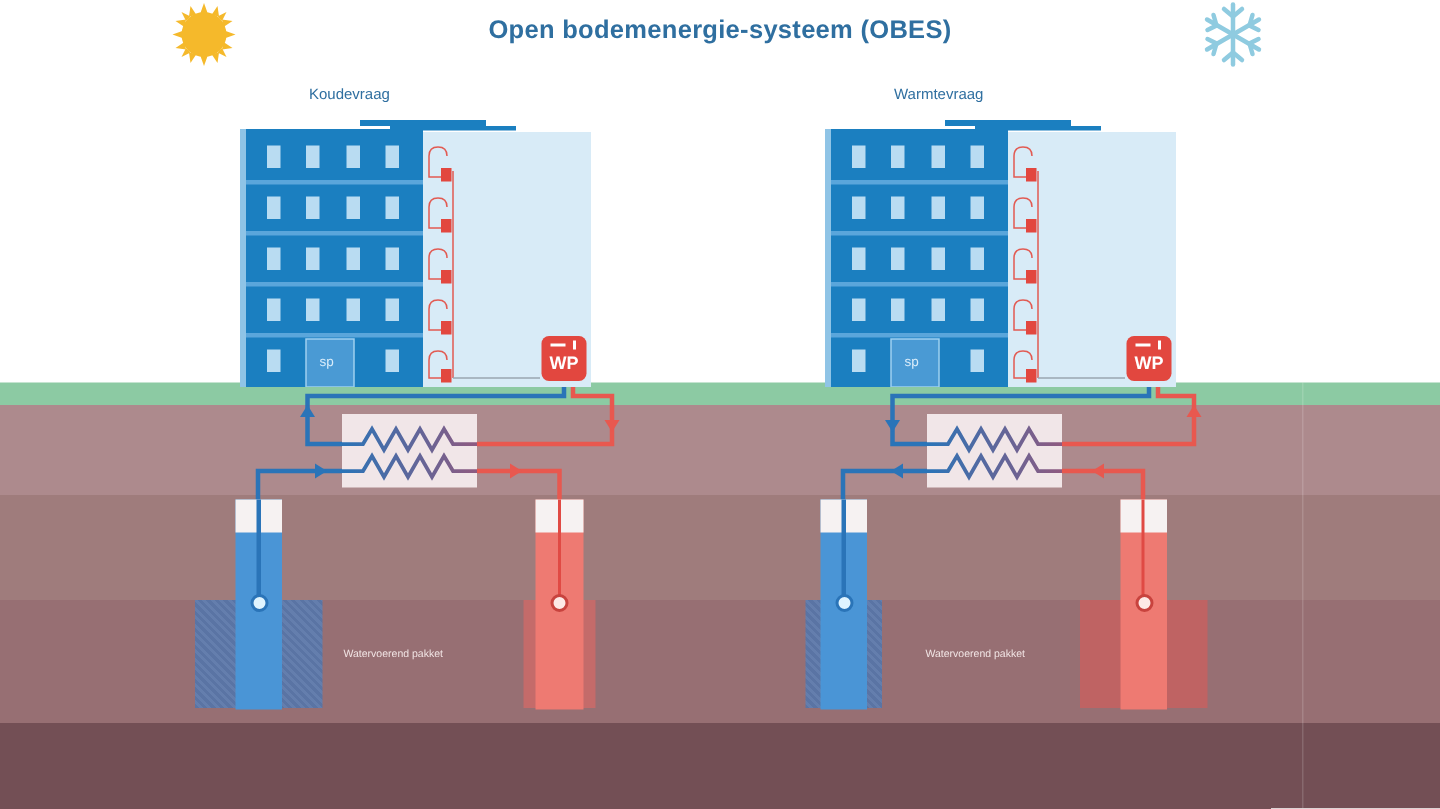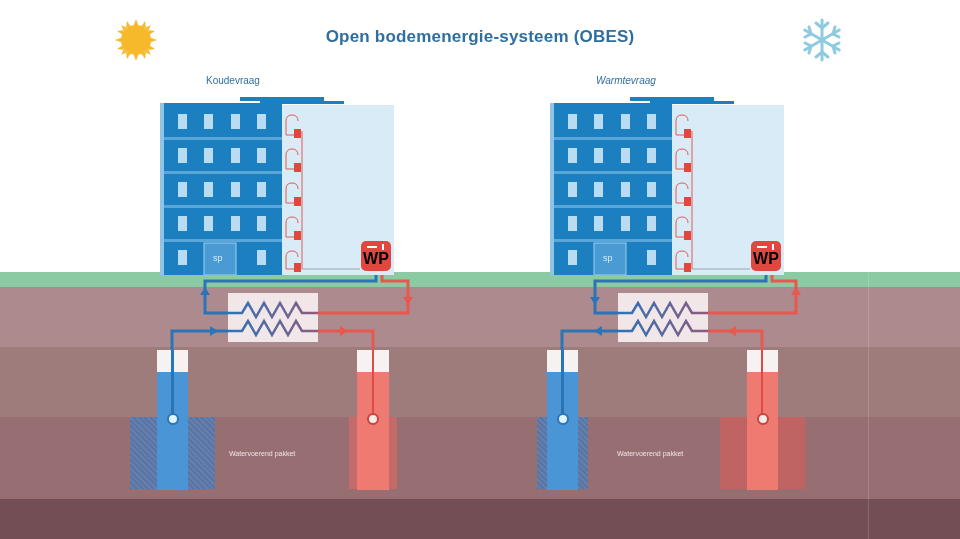--- a/index.html
+++ b/index.html
@@ -1,21 +1,21 @@
 <!DOCTYPE html>
 <html><head>
 <meta charset="utf-8">
 <style>
   html, body { margin:0; padding:0; }
   body { width:960px; height:539px; overflow:hidden; background:#ffffff; position:relative; font-family:"Liberation Sans", sans-serif; }
-  .abs { position:absolute;margin-top:17px; }
+  .abs { position:absolute; }
   .title { left:0; width:960px; top:10px; text-align:center; font-size:17px; font-weight:bold; color:#2f6fa0; letter-spacing:0.2px; }
   .label { font-size:10px; color:#2f6fa0; text-align:left; width:120px; }
   .layer { left:0; width:960px; }
-  .wp { width:30px; height:30px; background:#e2473f; border-radius:5px; color:#000000; font-size:16px; font-weight:bold; text-align:center; box-sizing:border-box; padding-top:11px; line-height:14px; }
+  .wp { width:30px; height:30px; background:#e2473f; border-radius:5px; color:#ffffff; font-size:12px; font-weight:bold; text-align:center; box-sizing:border-box; padding-top:11px; line-height:14px; }
   .wp::before { content:""; position:absolute; left:6px; top:5px; width:10px; height:2px; background:#fff; }
   .wp::after { content:""; position:absolute; right:7px; top:3px; width:2px; height:6px; background:#fff; }
   .aquifer-text { font-size:7px; color:#f1e4e4; width:120px; text-align:left; }
   .vline { left:868px; top:255px; width:1px; height:284px; background:rgba(255,255,255,0.15); }
 </style>
 </head>
 <body>
 
 <div class="abs title">Open bodemenergie-systeem (OBES)</div>
 
@@ -173,21 +173,21 @@
   <div style="position:absolute;left:10px;top:63px;width:8px;height:8px;border-radius:50%;background:#dff4ff;border:2px solid #2a74b8;"></div>
 </div>
 <div class="abs" style="left:349px;top:400px;width:48px;height:72px;background:#cf6a68;opacity:0.8;"></div>
 <div class="abs" style="left:357px;top:333px;width:32px;height:140px;background:#ee7a72;">
   <div style="position:absolute;left:0;top:0;width:32px;height:22px;background:#f6f2f2;"></div>
   <div style="position:absolute;left:15px;top:0;width:2px;height:67px;background:#e04a44;"></div>
   <div style="position:absolute;left:10px;top:63px;width:8px;height:8px;border-radius:50%;background:#fde9e6;border:2px solid #c8433e;"></div>
 </div>
 <div class="abs aquifer-text" style="left:229px;top:433px;">Watervoerend pakket</div>
 
-<div class="abs label" style="left:596px;top:58px;font-style:italic;">Warmtevraag</div>
+<div class="abs label" style="left:596px;top:58px;">Warmtevraag</div>
 
 <div class="abs" style="left:550px;top:80px;width:240px;height:178px;">
   <svg width="240" height="178" viewBox="0 0 240 178">
     <rect x="80" y="0" width="84" height="4" fill="#1b7fc0"></rect>
     <rect x="100" y="4" width="84" height="3" fill="#1b7fc0"></rect>
     <rect x="120" y="8" width="114" height="170" fill="#d8ebf7"></rect>
     <rect x="0" y="6" width="122" height="172" fill="#1b7fc0"></rect>
     <rect x="0" y="6" width="4" height="172" fill="#8fc4e6"></rect>
     <g fill="#5aa6db">
       <rect x="4" y="40" width="118" height="3"></rect>

